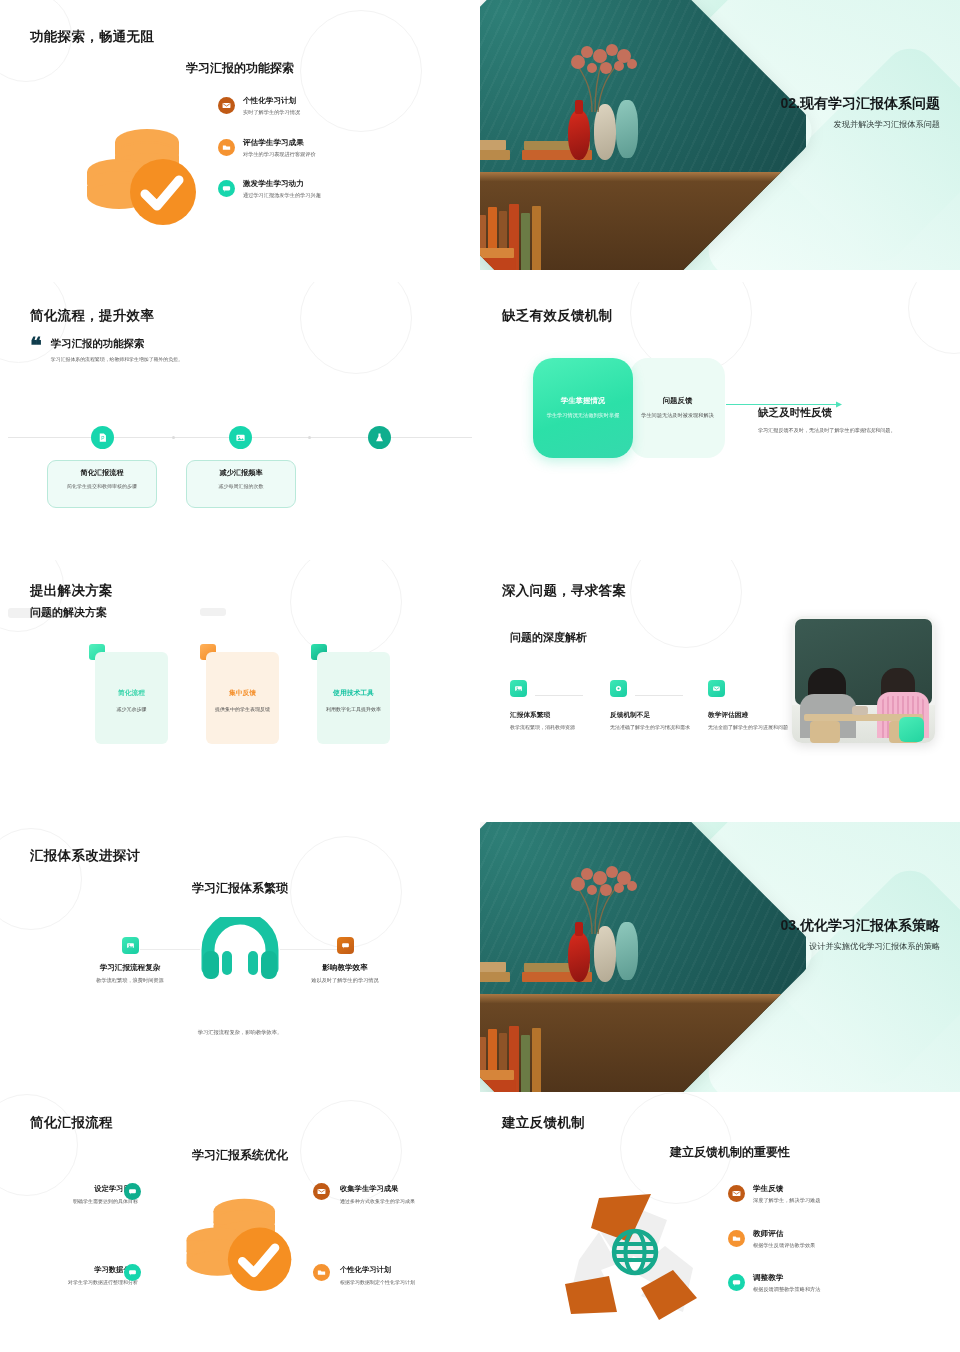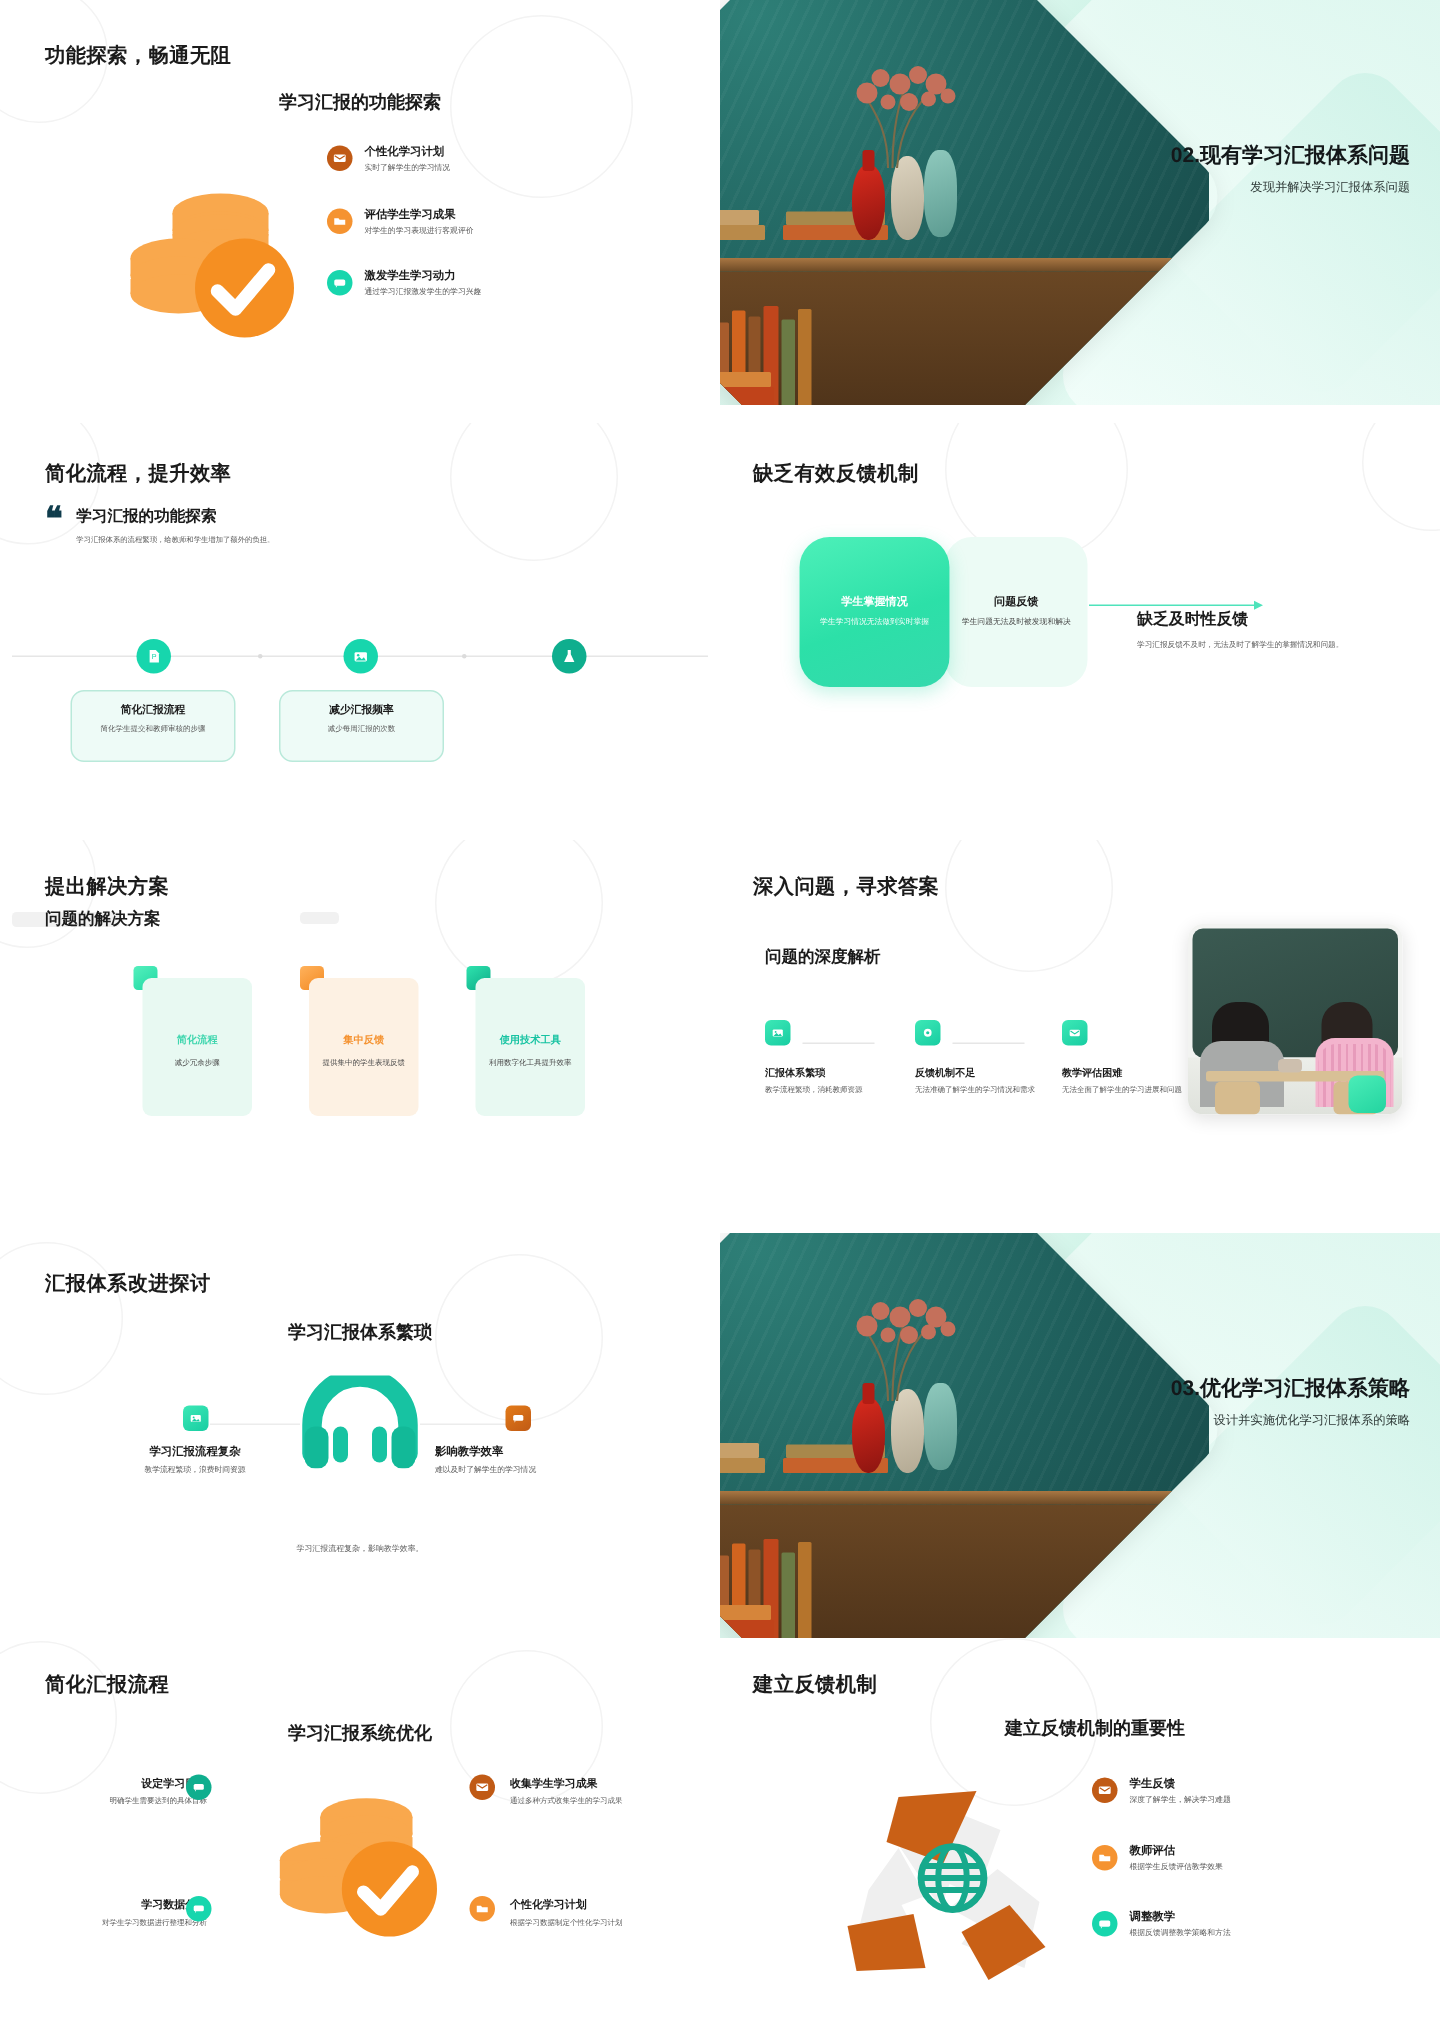--- a/index.html
+++ b/index.html
@@ -102,21 +102,21 @@
   .classroom{position:absolute;left:312px;top:56px;width:143px;height:127px;border-radius:10px;overflow:hidden;
       box-shadow:0 3px 12px rgba(0,0,0,.12);}
   .s6-badge{position:absolute;left:419px;top:157px;width:25px;height:25px;border-radius:6px;
       background:linear-gradient(150deg,#4bedb8,#23d4a0);}
 
   
   .s7-title{position:absolute;left:30px;top:25px;}
   .s7-ct{position:absolute;left:0;right:0;top:58px;}
   .headphone{position:absolute;left:200px;top:95px;width:80px;height:62px;}
   .s7-l{position:absolute;left:75px;top:115px;width:110px;text-align:center;}
-  .s7-r{position:absolute;left:290px;top:115px;width:110px;text-align:left;}
+  .s7-r{position:absolute;left:290px;top:115px;width:110px;text-align:center;}
   .s7-line{position:absolute;top:127px;height:1px;background:#ececec;}
   .s7-foot{position:absolute;left:0;right:0;top:207px;text-align:center;font-size:5.3px;color:#5a5a5a;}
 
   
   .s9-title{position:absolute;left:30px;top:22px;}
   .s9-ct{position:absolute;left:0;right:0;top:55px;}
   .s9-coins{position:absolute;left:175px;top:96px;width:125px;height:110px;}
   .s9-left{position:absolute;width:118px;text-align:right;}
   .s9-right{position:absolute;width:118px;}
   .s9-left .t,.s9-right .t{font-size:7.3px;font-weight:bold;color:#1b1b1b;}

